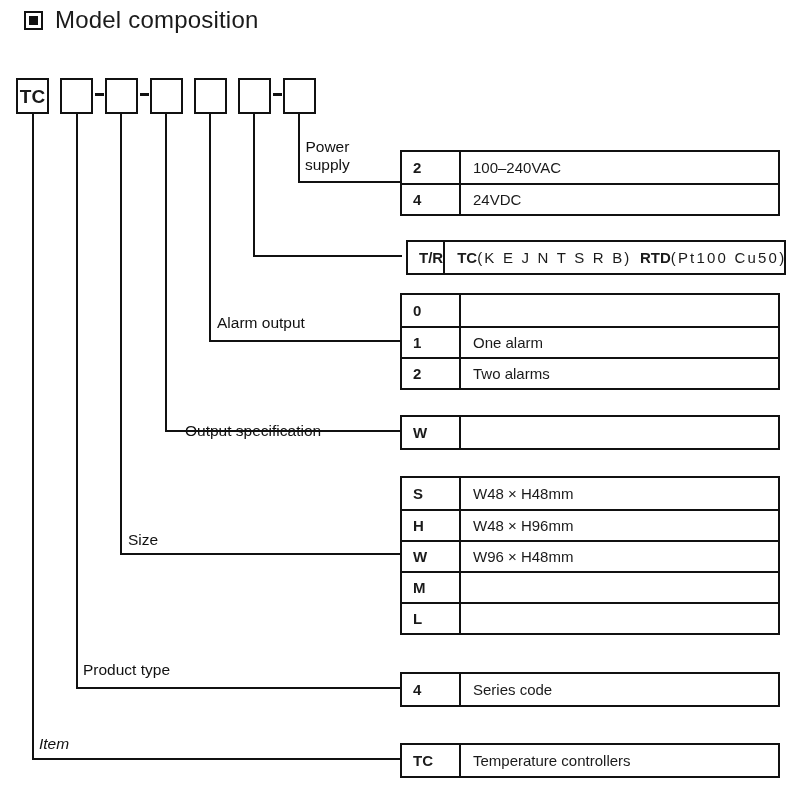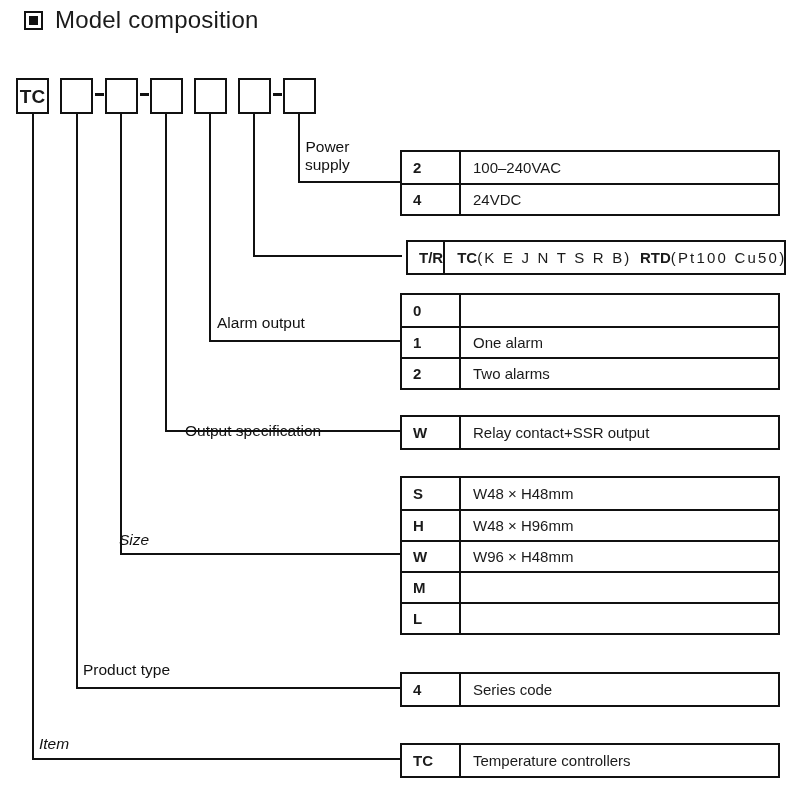--- a/index.html
+++ b/index.html
@@ -195,21 +195,21 @@
   <div class="vline" style="left:76px; top:114px; height:575px;"></div>
   <div class="hline" style="left:76px; top:687px; width:326px;"></div>
 
   <div class="vline" style="left:32px; top:114px; height:646px;"></div>
   <div class="hline" style="left:32px; top:758px; width:370px;"></div>
 
   <div class="cat-label center" style="left:305px; top:138px;">Power
 supply</div>
   <div class="cat-label" style="left:217px; top:314px;">Alarm output</div>
   <div class="cat-label" style="left:172px; top:422px;margin-left:13px;">Output specification</div>
-  <div class="cat-label" style="left:119px; top:531px;font-style:italic;">Size</div>
+  <div class="cat-label" style="left:128px; top:531px;">Size</div>
   <div class="cat-label" style="left:83px;  top:661px;">Product type</div>
   <div class="cat-label" style="left:39px;  top:735px;font-style:italic;">Item</div>
 
   <div class="opt-table" style="left:400px; top:150px;">
     <div class="opt-row">
       <div class="opt-code">2</div>
       <div class="opt-desc">100–240VAC</div>
     </div>
     <div class="opt-row">
       <div class="opt-code">4</div>
@@ -236,21 +236,20 @@
     </div>
     <div class="opt-row">
       <div class="opt-code">2</div>
       <div class="opt-desc">Two alarms</div>
     </div>
   </div>
 
   <div class="opt-table" style="left:400px; top:415px;">
     <div class="opt-row">
       <div class="opt-code">W</div>
-      <div class="opt-desc">Relay contact+SSR output</div>
     </div>
   </div>
 
   <div class="opt-table" style="left:400px; top:476px;">
     <div class="opt-row">
       <div class="opt-code">S</div>
       <div class="opt-desc">W48 × H48mm</div>
     </div>
     <div class="opt-row">
       <div class="opt-code">H</div>

